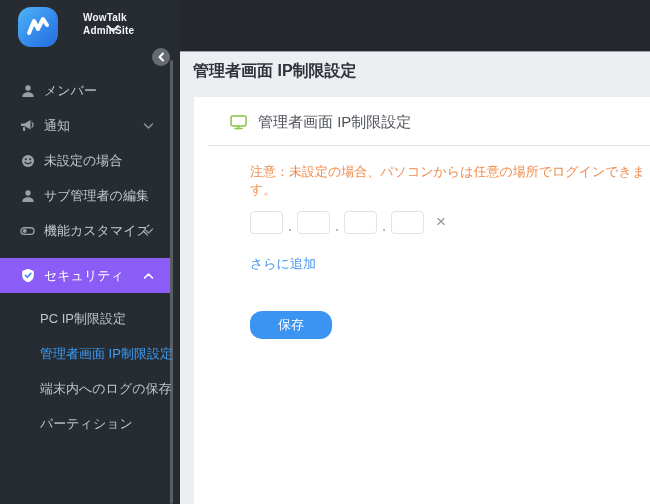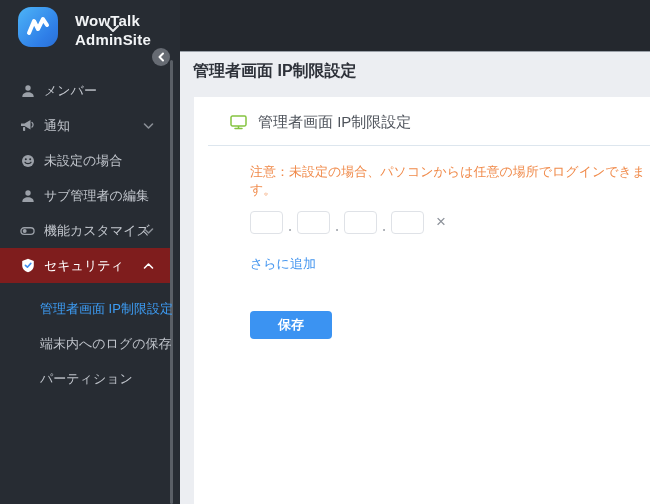--- a/index.html
+++ b/index.html
@@ -12,31 +12,31 @@
 
   
   .sidebar { position:absolute; left:0; top:0; width:180px; height:504px; background:#272c33; z-index:2; }
   .scroll-track { position:absolute; right:7px; top:60px; bottom:0; width:3px; background:#5a5f66; border-radius:2px; }
 
   .side-header { position:relative; height:52px; }
   .logo { position:absolute; left:18px; top:7px; width:40px; height:40px; border-radius:13px;
           background:linear-gradient(135deg,#4db4f7 0%,#2f7fe8 70%,#2a6fd6 100%);
           display:flex; align-items:center; justify-content:center; }
   .logo svg { display:block; }
-  .logo-text { position:absolute; left:75px; top:12px; color:#f2f4f6; font-size:15px; font-weight:bold; line-height:1.25; letter-spacing:.2px; }
+  .logo-text { position:absolute; left:83px; top:12px; color:#f2f4f6; font-size:10px; font-weight:bold; line-height:1.25; letter-spacing:.2px; }
   .logo-caret { position:absolute; left:106px; top:19px; }
   .collapse-btn { position:absolute; left:152px; top:48px; width:18px; height:18px; border-radius:50%;
                   background:#666b73; display:flex; align-items:center; justify-content:center; z-index:3; }
 
   .nav { position:absolute; top:73px; left:0; right:0; }
   .nav-item { position:relative; width:170px; height:35px; display:flex; align-items:center; padding-left:20px; cursor:pointer; }
   .nav-icon { width:15px; height:15px; margin-right:9px; display:flex; align-items:center; justify-content:center; }
   .nav-label { color:#c3c7ce; font-size:13px; white-space:nowrap; }
   .nav-chevron { position:absolute; right:16px; top:50%; transform:translateY(-50%); display:flex; }
-  .nav-item.active { background:#7f1d1d; }
+  .nav-item.active { background:#8b5cf6; margin-top:10px; }
   .nav-item.active .nav-label { color:#ffffff; }
 
   .subnav .nav-item { padding-left:40px; }
   .subnav { padding-top:8px; }
   .sub-label { color:#bfc3ca; font-size:13px; white-space:nowrap; }
   .sub-label.active { color:#3d9df5; }
 
   
   .content { position:absolute; left:180px; top:52px; right:0; bottom:0; background:#eceef2; }
   .page-title-bar { height:38px; display:flex; align-items:center; padding-left:13px; }
@@ -51,21 +51,21 @@
 
   .ip-row { margin:12px 0 0 56px; display:flex; align-items:flex-end; }
   .ip-input { width:33px; height:23px; border:1px solid #dfe2e7; border-radius:4px; outline:none;
               font-size:13px; text-align:center; color:#4e535b; background:#fff; }
   .ip-dot { width:14px; text-align:center; color:#aeb2b8; font-size:13px; font-weight:bold; line-height:15px; }
   .ip-remove { margin-left:10px; height:23px; line-height:21px; font-size:17px; color:#8d929a; cursor:pointer; padding:0 2px; }
 
   .add-link { display:inline-block; margin:21px 0 0 56px; font-size:13px; color:#4596ef; cursor:pointer; text-decoration:none; }
 
   .save-btn { display:block; margin:38px 0 0 56px; width:82px; height:28px; background:#3b93f2; color:#ffffff;
-              font-size:13px; font-weight:bold; border:none; border-radius:4px; cursor:pointer;
+              font-size:13px; font-weight:normal; border:none; border-radius:12px; cursor:pointer;
               font-family:"Liberation Sans","DejaVu Sans",sans-serif; }
 </style>
 </head>
 <body>
 
 <div id="app">
 
   <div class="topbar"></div>
 
   <div class="sidebar">
@@ -169,20 +169,23 @@
         <span class="nav-label">セキュリティ</span>
         <span class="nav-chevron">
           <svg width="11" height="7" viewBox="0 0 11 7">
               <polyline points="1.5,5.5 5.5,1.5 9.5,5.5" fill="none" stroke="#ffffff" stroke-width="1.6" stroke-linecap="round" stroke-linejoin="round"></polyline>
             </svg>
         </span>
       </div>
 
       <div class="subnav">
         <div class="nav-item">
+          <span class="sub-label">PC IP制限設定</span>
+        </div>
+        <div class="nav-item">
           <span class="sub-label active">管理者画面 IP制限設定</span>
         </div>
         <div class="nav-item">
           <span class="sub-label">端末内へのログの保存</span>
         </div>
         <div class="nav-item">
           <span class="sub-label">パーティション</span>
         </div>
       </div>
 

